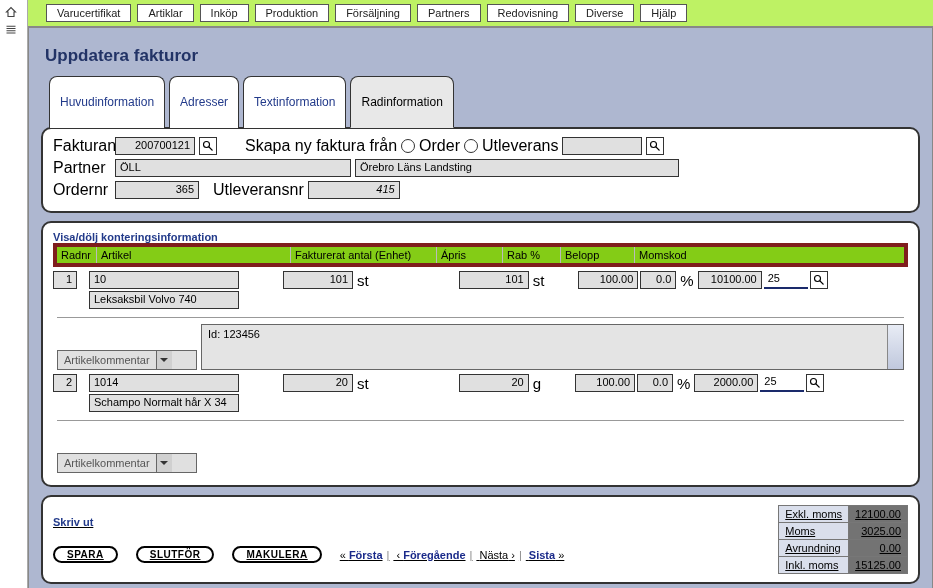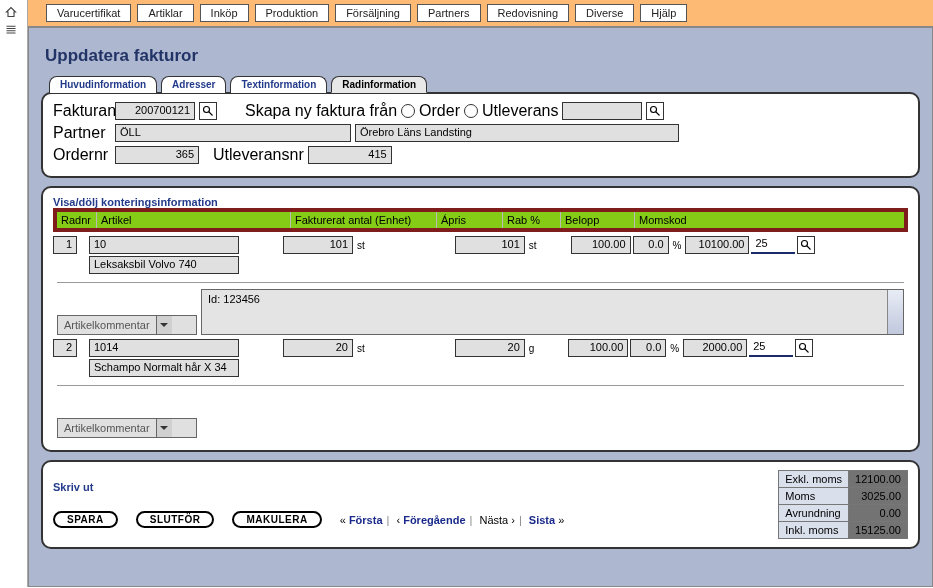--- a/index.html
+++ b/index.html
@@ -1,51 +1,51 @@
 <!DOCTYPE html>
 <html><head>
 <meta charset="utf-8">
 <style>
 * { box-sizing: border-box; margin: 0; padding: 0; }
 body { font-family: Verdana, Arial, sans-serif; font-size: 11px; background: #fff; width: 933px; }
 .app { display: flex; }
 .leftbar { width: 28px; background: #fff; border-right: 1px solid #aaa; padding: 4px 2px; }
 .leftbar .icon { display: block; width: 18px; height: 16px; margin: 2px auto; }
 .main { flex: 1; }
-.topnav { display: flex; gap: 6px; padding: 4px 18px; background: #fdba74; border-bottom: 1px solid #888; }
+.topnav { display: flex; gap: 6px; padding: 4px 18px; background: #bef264; border-bottom: 1px solid #888; }
 .tabbtn { border: 1px solid #555; background: #fff; padding: 2px 10px; font-size: 11px; color: #222; cursor: pointer; }
 .workarea { background: #aeb7d0; padding: 14px 12px; min-height: 560px; border: 1px solid #888; }
 h1.pagetitle { color: #223366; font-size: 17px; font-weight: bold; margin: 4px 0 10px 4px; }
 .subtabs { display: flex; gap: 4px; margin-left: 8px; }
-.subtab { border: 1px solid #333; border-bottom: none; border-top-left-radius: 8px; border-top-right-radius: 8px; padding: 2px 10px; background: #fff; color: #223a8a; font-weight: bold; font-size: 10px; cursor: pointer; }
+.subtab { border: 1px solid #333; border-bottom: none; border-top-left-radius: 8px; border-top-right-radius: 8px; padding: 18px 10px; background: #fff; color: #223a8a; font-weight: normal; font-size: 12px; cursor: pointer; }
 .subtab.active { background: #e8e8e8; border-bottom: 1px solid #e8e8e8; color: #000; position: relative; z-index: 2; }
 .panel { background: #fff; border: 2px solid #333; border-radius: 10px; padding: 8px 10px; margin-bottom: 8px; }
 .row { display: flex; align-items: center; margin-bottom: 4px; gap: 4px; }
 .lbl { font-size: 16px; color: #000; white-space: nowrap; }
 .fld { border: 1px solid #333; background: #e0e0e0; padding: 1px 4px; font-size: 11px; height: 18px; text-align: left; }
 .fld.right { text-align: right; }
 .fld.underline { border: none; border-bottom: 2px solid #1a2a6b; background: #fff; }
 .magbtn { width: 18px; height: 18px; border: 1px solid #333; background: #fff; cursor: pointer; padding: 0; display: inline-flex; align-items: center; justify-content: center; }
 .radio { width: 14px; height: 14px; border: 1px solid #333; border-radius: 50%; background: #fff; display: inline-block; }
 .sectiontitle { color: #223a8a; font-weight: bold; font-size: 11px; margin-bottom: 0; }
 .gridhead { display: flex; background: #84cc16; border: 4px solid #7f1d1d; }
 .col { padding: 2px 4px; font-size: 11px; border-right: 1px solid #bbb; }
 .linerow { display: flex; align-items: center; margin-top: 4px; gap: 2px; }
 .numbox { border: 1px solid #333; background: #e0e0e0; text-align: right; padding: 1px 4px; height: 18px; font-size: 11px; width: 24px; }
 .input { border: 1px solid #333; background: #e0e0e0; padding: 1px 4px; font-size: 11px; height: 18px; }
 .input.right { text-align: right; }
-.unit { font-size: 10px; padding: 0 2px; }
+.unit { font-size: 15px; padding: 0 2px; }
 .desc { margin-left: 36px; margin-top: 2px; }
 .commentblock { display: flex; margin: 8px 4px 4px 4px; border-top: 1px solid #999; padding-top: 6px; gap: 4px; align-items: flex-start; }
 .combo { display: flex; border: 1px solid #666; background: #e0e0e0; height: 20px; align-items: center; }
 .combo span { padding: 0 6px; color: #555; font-size: 11px; }
 .combobtn { width: 16px; height: 18px; border-left: 1px solid #666; background: #d0d0d0; display: flex; align-items: center; justify-content: center; }
 .commentarea { border: 1px solid #666; background: #e4e4e4; padding: 3px 6px; font-size: 11px; height: 46px; flex: 1; position: relative; }
 .scrollhint { position: absolute; right: 0; top: 0; bottom: 0; width: 16px; background: linear-gradient(#e8ecf5,#c0c8dd); border-left: 1px solid #888; }
-.footer { display: flex; align-items: center; justify-content: space-between; }
+.footer { display: flex; align-items: center; justify-content: space-between; text-decoration: underline; }
 .pillbtn { border: 2px solid #000; border-radius: 12px; background: #fff; padding: 1px 12px; font-size: 10px; font-weight: bold; letter-spacing: .5px; cursor: pointer; }
 .pager { font-size: 11px; }
 .pager a { color: #1a2a8a; font-weight: bold; text-decoration: none; cursor: pointer; }
 .pager .sep { color: #888; padding: 0 4px; }
 .totals { border-collapse: collapse; font-size: 11px; }
 .totals td { border: 1px solid #777; padding: 2px 6px; background: #dadfec; }
 .totals td.val { text-align: right; background: #737373; width: 54px; }
 .printlink { color: #223a8a; font-weight: bold; font-size: 11px; cursor: pointer; }
 svg.svgicon { width: 12px; height: 12px; }
 </style>
@@ -115,21 +115,21 @@
         <div class="row">
           <span class="lbl" style="width:58px;">Partner</span>
           <span class="fld" style="width:236px;">ÖLL</span>
           <span class="fld" style="width:324px;">Örebro Läns Landsting</span>
         </div>
         <div class="row">
           <span class="lbl" style="width:58px;">Ordernr</span>
           <span class="fld right" style="width:84px;">365</span>
           <span style="width:6px;"></span>
           <span class="lbl">Utleveransnr</span>
-          <span class="fld right" style="width:84px;">415</span>
+          <span class="fld right" style="width:92px;font-style:italic;">415</span>
         </div>
       </div>
 
       <div class="panel">
         <div class="sectiontitle">Visa/dölj konteringsinformation</div>
         <div class="gridhead">
           <div class="col" style="width:40px;">Radnr</div>
           <div class="col" style="width:194px;">Artikel</div>
           <div class="col" style="width:146px;">Fakturerat antal (Enhet)</div>
           <div class="col" style="width:66px;">Ápris</div>

